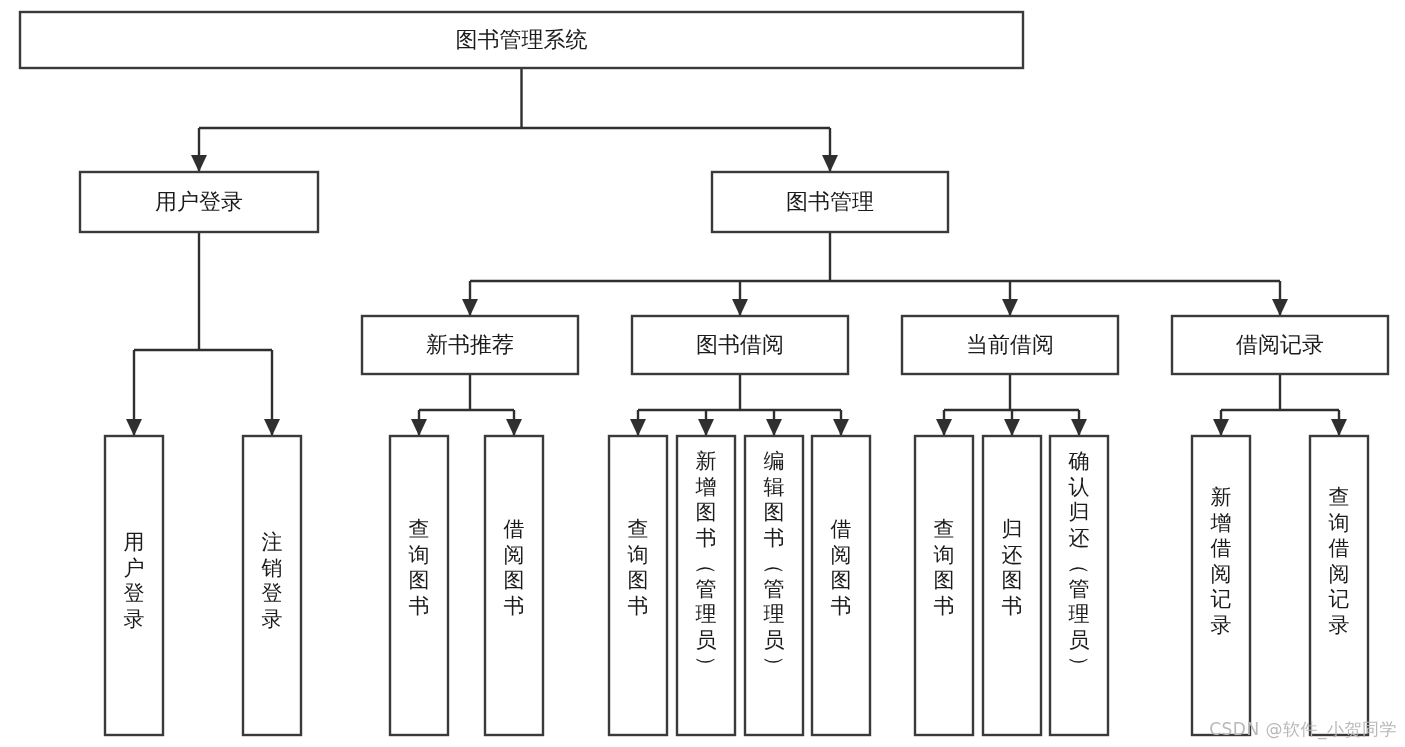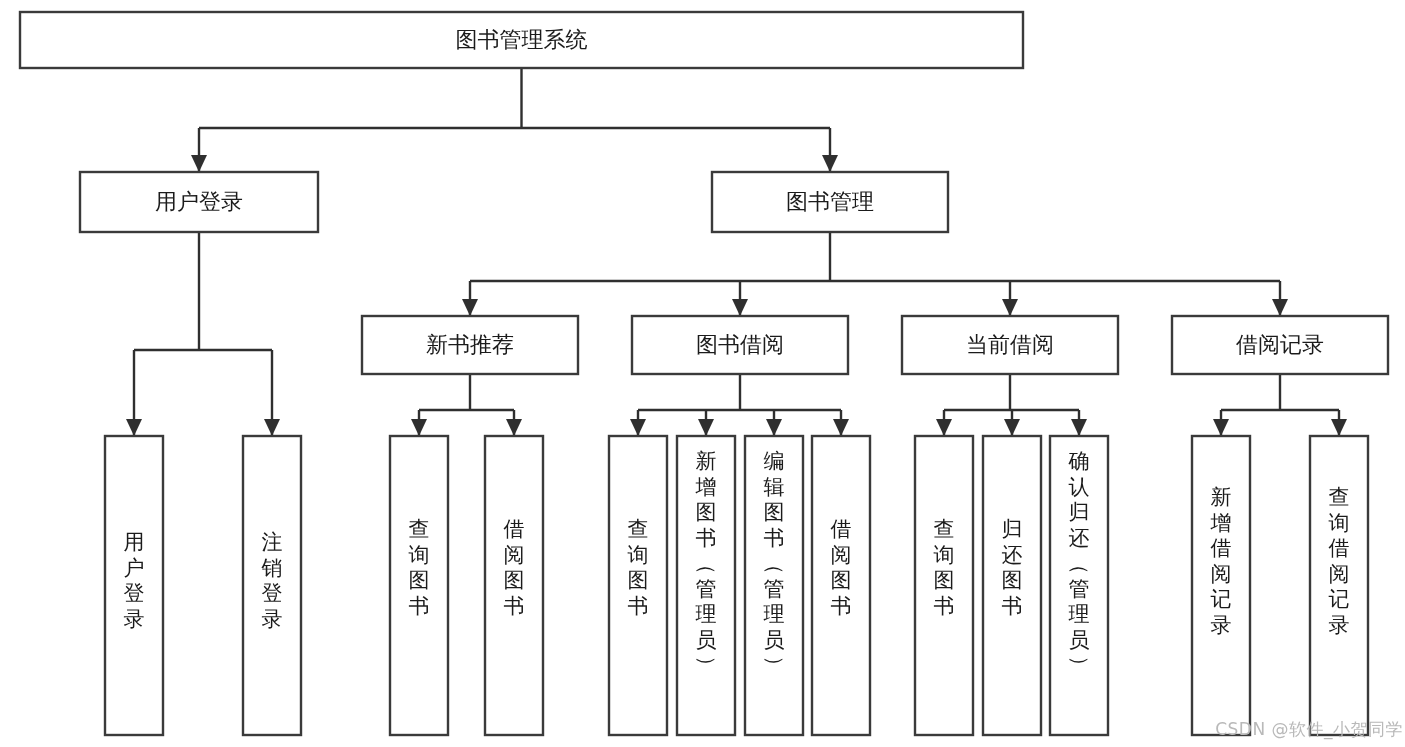--- a/index.html
+++ b/index.html
@@ -40,21 +40,21 @@
   .connector {
     stroke: #2f2f2f;
     stroke-width: 2.4;
     fill: none;
   }
   .arrow-head {
     fill: #2f2f2f;
   }
   .watermark {
     position: absolute;
-    right: 2px;
+    right: 8px;
     bottom: 6px;
     color: #b9b9b9;
     font-size: 17px;
     font-family: "DejaVu Sans", "Liberation Sans", sans-serif;
     white-space: nowrap;
     letter-spacing: 0.5px;
     pointer-events: none;
   }
 </style>
 </head>

